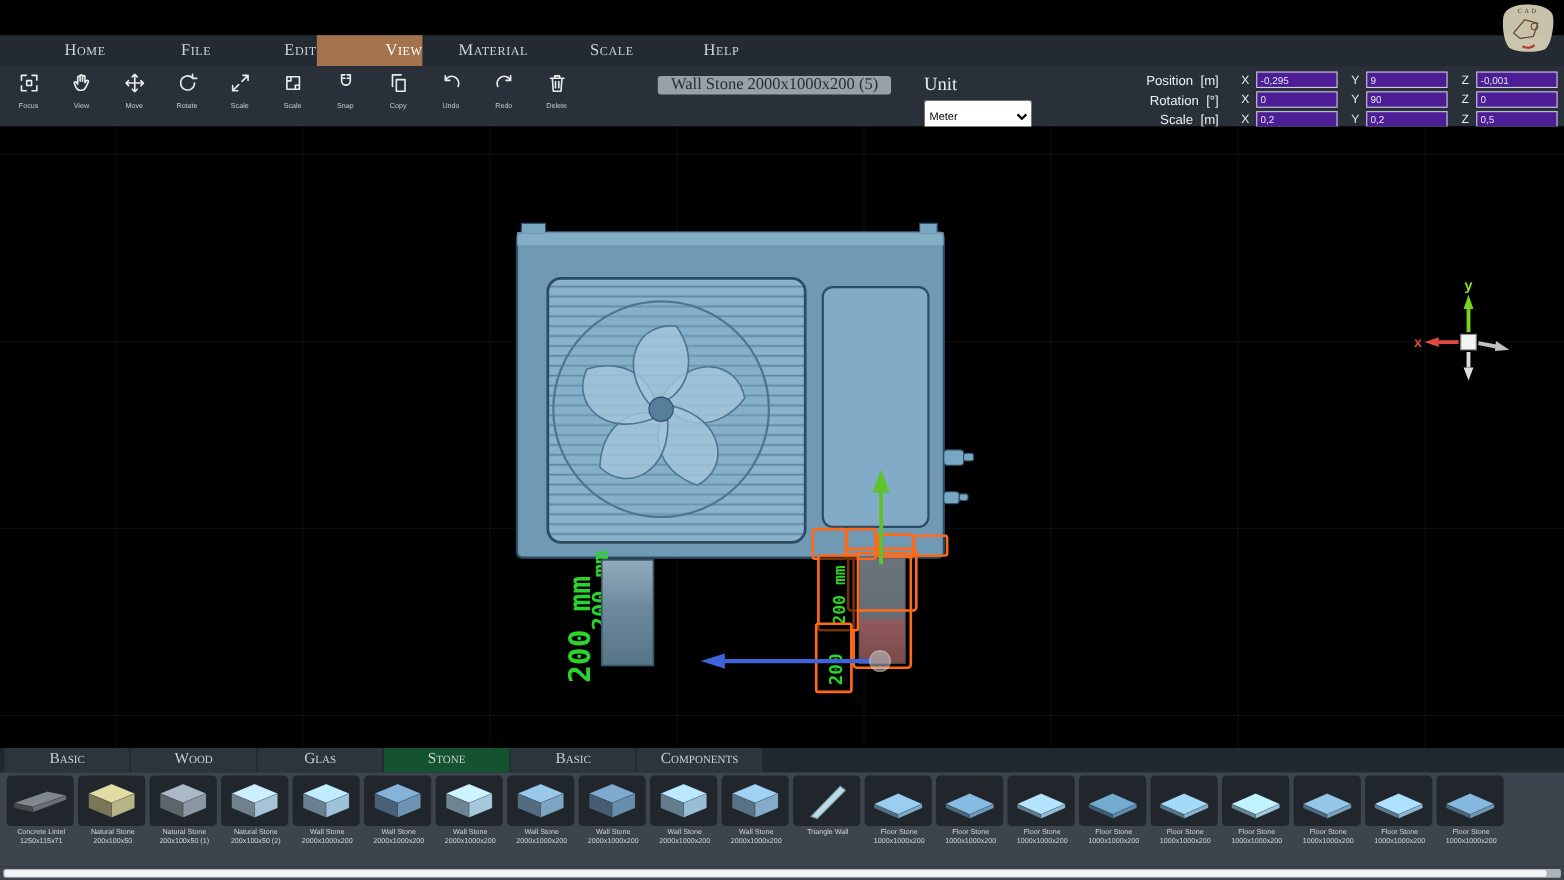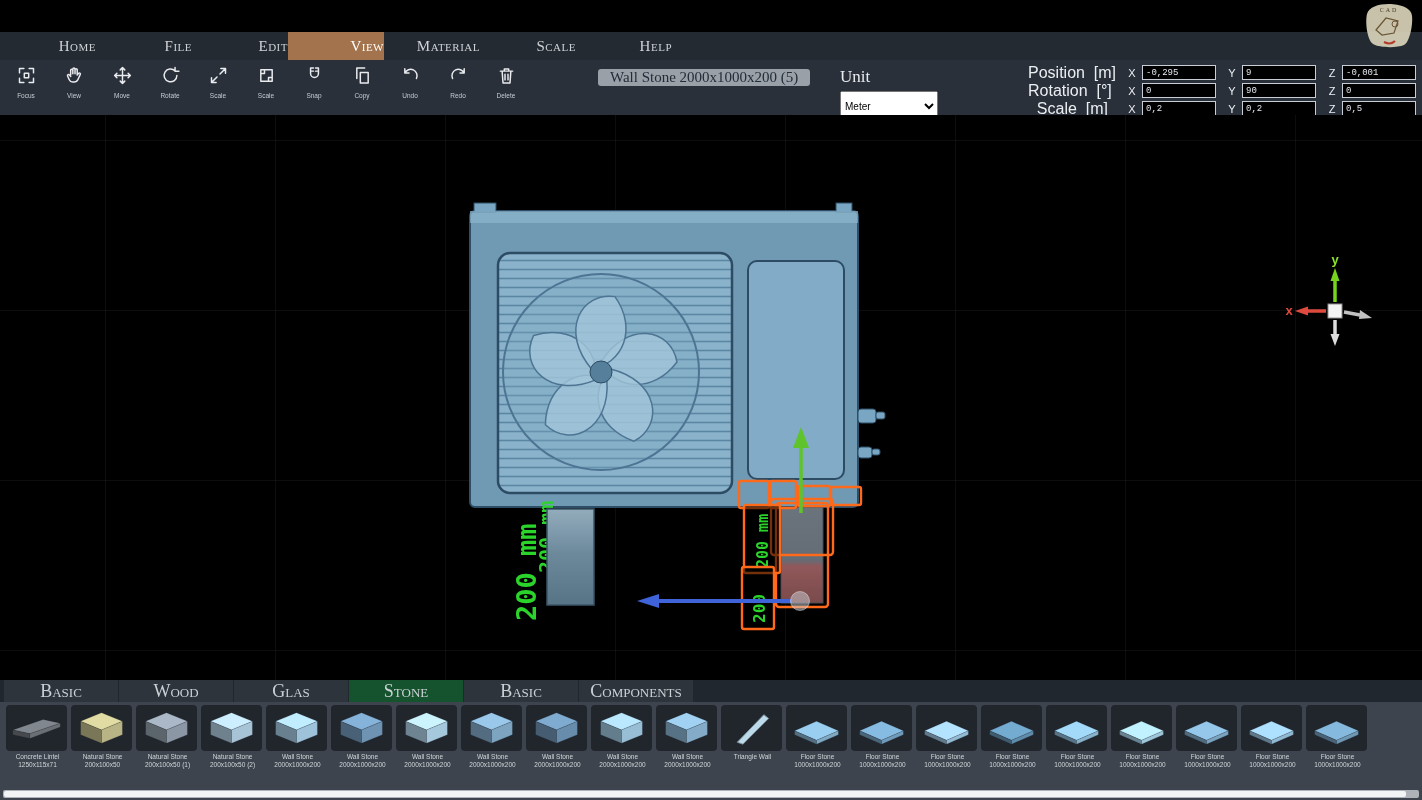--- a/index.html
+++ b/index.html
@@ -25,39 +25,39 @@
   .tool-icon svg{width:21px;height:21px;stroke:#e9ebee;fill:none;stroke-width:1.7;
     stroke-linecap:round;stroke-linejoin:round;}
   .tool-label{display:block;font-size:6.5px;color:#c6cbd1;margin-top:2px;}
   .selection-pill{position:absolute;left:598px;top:9px;background:#9aa0a7;color:#232d38;
     font-family:"Liberation Serif",serif;font-size:15px;padding:0 12px;border-radius:3px;}
   .unit-block{position:absolute;left:840px;top:7px;}
   .unit-label{font-family:"Liberation Serif",serif;font-size:17px;color:#e9ebee;}
   .unit-select{margin-top:4px;width:98px;height:31px;font-size:10px;}
   .transform{position:absolute;right:6px;top:5px;}
   .t-row{display:flex;align-items:center;height:15px;margin-bottom:3px;}
-  .t-label{width:80px;text-align:right;font-size:16px;color:#eceff2;margin-right:8px;white-space:pre;}
+  .t-label{width:80px;text-align:right;font-size:12px;color:#eceff2;margin-right:8px;white-space:pre;}
   .axis{width:12px;font-size:11px;color:#eceff2;margin:0 4px 0 10px;text-align:center;}
-  .t-input{width:66px;height:13px;background:#000000;border:1px solid #c9ced6;color:#e3e7ec;
-    font-size:9px;padding:0 3px;font-family:Liberation Mono, monospace;}
+  .t-input{width:66px;height:13px;background:#4c1d95;border:1px solid #c9ced6;color:#e3e7ec;
+    font-size:9px;padding:0 3px;font-family:Liberation Sans, sans-serif;}
 
   
   .viewport{position:absolute;top:115px;left:0;width:1422px;height:565px;background:#000;
     background-image:
       linear-gradient(rgba(255,255,255,0.05) 1px, transparent 1px),
       linear-gradient(90deg, rgba(255,255,255,0.05) 1px, transparent 1px);
     background-size:170px 170px;background-position:105px 25px;}
   .scene{position:absolute;top:0;left:0;}
   .dim{fill:#2bd42b;font-family:"DejaVu Sans Mono",monospace;font-weight:bold;}
 
   
   .catalog-tabs{position:absolute;top:680px;left:0;right:0;height:22px;background:#21272e;
     display:flex;padding-left:4px;}
   .tab{width:114px;margin-right:1px;text-align:center;line-height:22px;background:#2d343c;
-    color:#ccd1d6;font-size:18px;font-family:"Liberation Serif",serif;font-variant:small-caps;}
+    color:#ccd1d6;font-size:14px;font-family:"Liberation Serif",serif;font-variant:small-caps;}
   .tab.active{background:#14532d;}
   .catalog-panel{position:absolute;top:702px;left:0;right:0;height:86px;background:#3d444d;
     display:flex;padding:3px 6px;gap:2px;box-sizing:border-box;}
   .item{width:63px;text-align:center;}
   .thumb{width:61px;height:46px;background:#21262d;border-radius:4px;display:flex;
     align-items:center;justify-content:center;}
   .thumb svg{width:57px;height:42px;}
   .item-name,.item-size{font-size:6.5px;line-height:8px;color:#d2d6da;}
   .item-name{margin-top:2px;}
 

